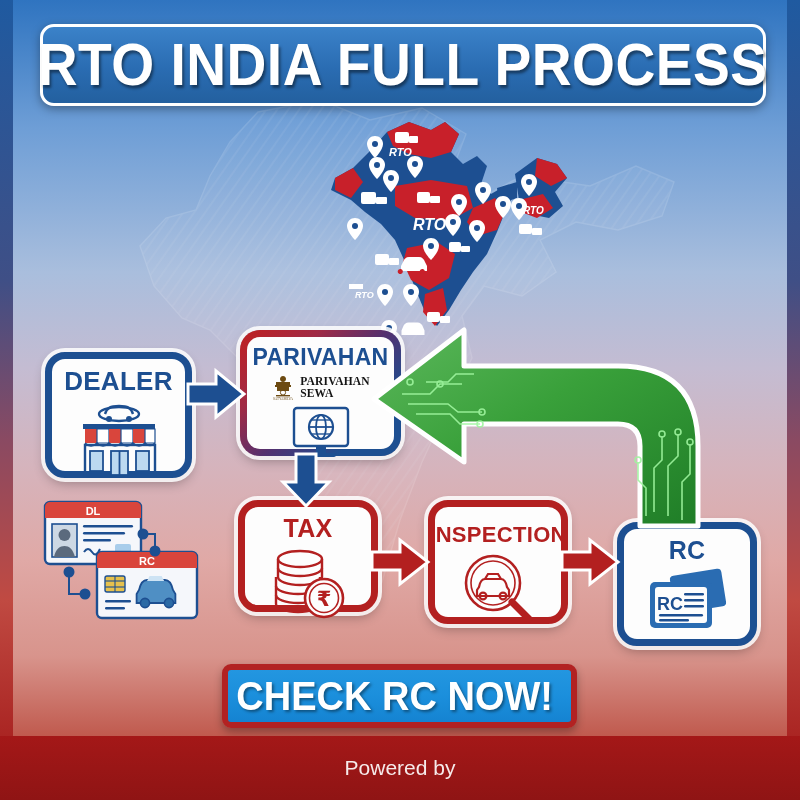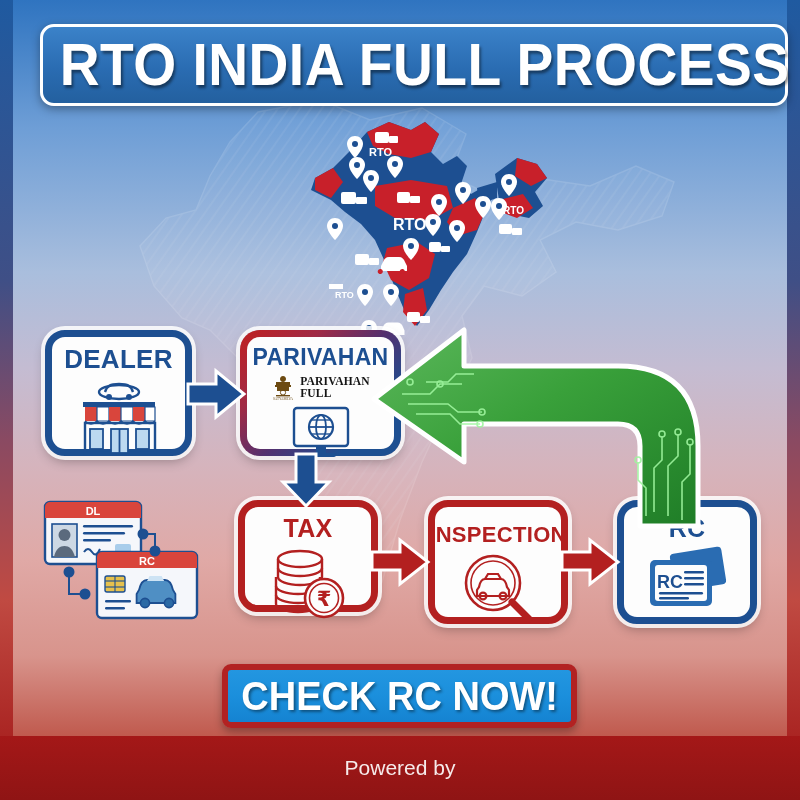--- a/index.html
+++ b/index.html
@@ -17,44 +17,44 @@
   .edge{position:absolute;top:0;bottom:0;width:13px;
     background:linear-gradient(180deg,#1f5aa0 0%,#3f4f86 35%,#8a4a62 55%,#c04a42 75%,#a01414 100%);}
   .edge.l{left:0}.edge.r{right:0}
 
   
   .title-bar{
     position:absolute;left:40px;top:24px;width:720px;height:76px;
     border-radius:14px;border:3px solid #ffffff;
     background:linear-gradient(180deg,#3b82c9 0%,#2a6cb2 55%,#23609f 100%);
     box-shadow:0 3px 10px rgba(0,0,0,.35);
-    display:flex;align-items:center;justify-content:center;padding-left:22px;
+    display:flex;align-items:center;justify-content:center;
   }
   .title-bar .txt{
     color:#fff;font-family:"Liberation Sans Narrow","Liberation Sans",sans-serif;
     font-weight:700;font-size:60px;line-height:1;letter-spacing:.5px;
     transform:scaleX(.92);white-space:nowrap;
     text-shadow:2px 3px 3px rgba(0,0,0,.45);
   }
 
   
-  .map-wrap{position:absolute;left:271px;top:112px;width:290px;height:225px;}
+  .map-wrap{position:absolute;left:291px;top:112px;width:290px;height:225px;font-style:italic;}
 
   
   .node{
     position:absolute;background:#fdfdfd;border-radius:20px;
     box-shadow:0 0 0 4px rgba(255,255,255,.85),0 5px 12px rgba(0,0,0,.3);
     display:flex;flex-direction:column;align-items:center;justify-content:flex-start;
     padding-top:9px;box-sizing:border-box;
   }
   .node .label{
     font-family:"Liberation Sans Narrow","Liberation Sans",sans-serif;
     font-weight:700;letter-spacing:.3px;line-height:1;white-space:nowrap;
   }
-  .node.blue{border:7px solid #1d4f91;}
+  .node.blue{border:7px solid #1d4f91;margin-top:22px;}
   .node.red{border:7px solid #b32020;}
   .node.blue .label{color:#1d4f91;}
   .node.red  .label{color:#b32020;}
 
   #node-dealer{left:45px;top:330px;width:147px;height:126px;}
   #node-dealer .label{font-size:26px;}
   #node-parivahan{left:240px;top:330px;width:161px;height:126px;
     border:7px solid transparent;border-radius:20px;
     background:linear-gradient(#fdfdfd,#fdfdfd) padding-box,
                linear-gradient(135deg,#c02020 0%,#a02a45 28%,#53306f 52%,#1d4f91 78%,#1d4f91 100%) border-box;}
@@ -82,21 +82,21 @@
   #arrow-green-return{left:368px;top:316px;}
 
   
   #cards{position:absolute;left:39px;top:488px;width:165px;height:140px;}
 
   
   .cta{
     position:absolute;left:222px;top:664px;width:355px;height:64px;
     background:linear-gradient(180deg,#2396e0 0%,#1b8fdc 50%,#1583d1 100%);
     border:6px solid #b22222;border-radius:9px;box-sizing:border-box;
-    display:flex;align-items:center;justify-content:center;
+    display:flex;align-items:center;
     box-shadow:0 4px 9px rgba(0,0,0,.3);cursor:pointer;
   }
   .cta .txt{
     color:#fff;font-family:"Liberation Sans Narrow","Liberation Sans",sans-serif;
     font-weight:700;font-size:40px;line-height:1;white-space:nowrap;
     transform:scaleX(.95);text-shadow:2px 2px 3px rgba(0,0,0,.4);
   }
 
   
   .footer{
@@ -247,21 +247,21 @@
       <svg width="24" height="28" viewBox="0 0 24 28">
         <path d="M12 3c2 0 3 1.5 3 3s-1 3-3 3-3-1.5-3-3 1-3 3-3z" fill="#6d4b12"></path>
         <path d="M5 9h14v3H5zM4 12h16v2H4z" fill="#6d4b12"></path>
         <path d="M6 14h12v4H6z" fill="#6d4b12"></path>
         <circle cx="12" cy="19.5" r="2.6" fill="none" stroke="#6d4b12" stroke-width="1"></circle>
         <path d="M5 22h14v1.4H5z" fill="#6d4b12"></path>
         <text x="12" y="27" font-size="3.4" text-anchor="middle" fill="#6d4b12" font-family="Liberation Serif,serif">SATYAMEVA</text>
       </svg>
       <span class="etxt">
         <span>PARIVAHAN</span><br>
-        <span>FULL</span>
+        <span>SEWA</span>
       </span>
     </span>
     <span class="ico">
       <svg width="62" height="54" viewBox="0 0 62 54">
         <rect x="4" y="2" width="54" height="38" rx="3" fill="none" stroke="#1d4f91" stroke-width="2.4"></rect>
         <circle cx="31" cy="21" r="12" fill="none" stroke="#1d4f91" stroke-width="2.2"></circle>
         <ellipse cx="31" cy="21" rx="5" ry="12" fill="none" stroke="#1d4f91" stroke-width="1.8"></ellipse>
         <line x1="19" y1="21" x2="43" y2="21" stroke="#1d4f91" stroke-width="1.8"></line>
         <line x1="21" y1="14" x2="41" y2="14" stroke="#1d4f91" stroke-width="1.4"></line>
         <line x1="21" y1="28" x2="41" y2="28" stroke="#1d4f91" stroke-width="1.4"></line>

